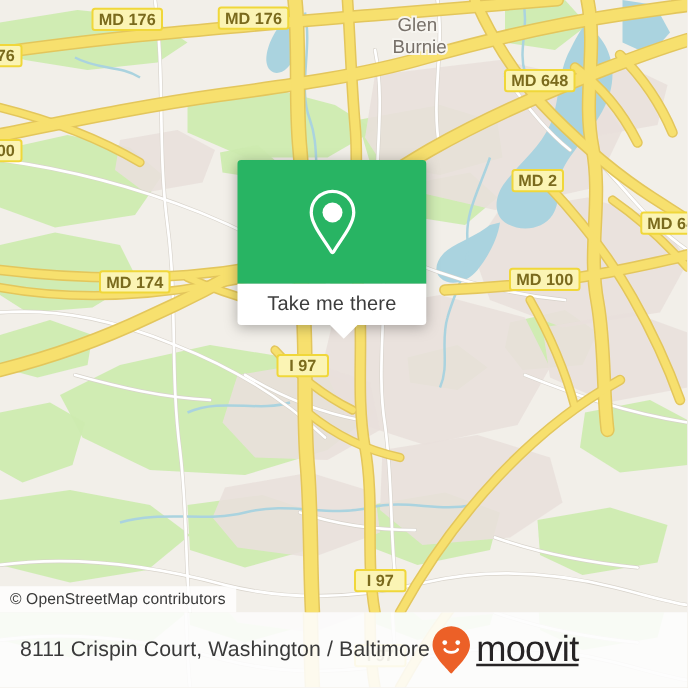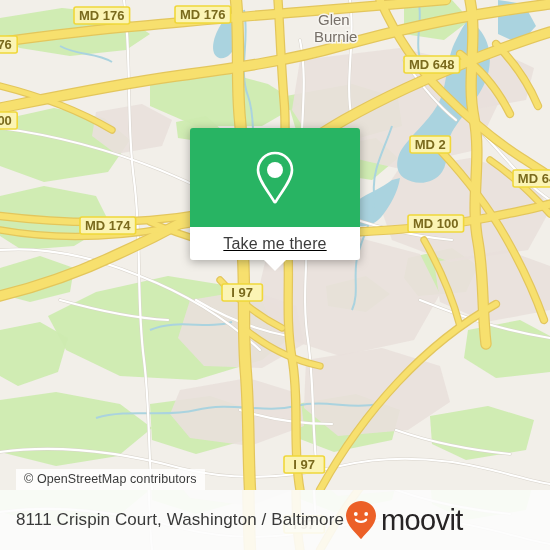--- a/index.html
+++ b/index.html
@@ -9,32 +9,31 @@
     background:#f2efe9;
   }
   #app{position:relative;width:550px;height:550px;overflow:hidden;background:#fff;}
 
   
   .map{position:absolute;left:0;top:0;width:550px;height:490px;overflow:hidden;background:#f2efe9;}
   .map svg{display:block;position:absolute;left:0;top:0;}
 
   
   .attrib{
-    position:absolute;left:16px;bottom:0;
+    position:absolute;left:0;bottom:0;
     background:rgba(255,255,255,0.82);
     padding:3px 8px 4px 8px;
     font-size:12.5px;color:#3a3a3a;letter-spacing:.1px;
     line-height:14px;
   }
 
   
   .popup{
-    position:absolute;left:190px;top:128px;width:170px;
+    position:absolute;left:190px;top:128px;width:151px;
     filter:drop-shadow(0 2px 5px rgba(0,0,0,.30));
-    text-decoration:underline;
   }
   .popup-head{
     height:99px;background:#28b463;
     border-radius:3px 3px 0 0;
     display:flex;align-items:center;justify-content:center;
   }
   .popup-body{
     background:#fff;height:33px;
     display:flex;align-items:center;justify-content:center;
     border-radius:0 0 3px 3px;
@@ -56,21 +55,21 @@
   .footer .wm{position:absolute;left:0;top:-490px;opacity:.10;}
   .footer-inner{
     position:relative;width:100%;height:100%;
     display:flex;align-items:center;justify-content:flex-start;
     padding:0 14px 0 16px;box-sizing:border-box;
   }
   .addr{font-size:17px;color:#3a3a3a;letter-spacing:.1px;white-space:nowrap;}
   .brand{display:flex;align-items:center;gap:3px;}
   .brand-word{
     font-size:29px;color:#272425;letter-spacing:-.6px;
-    font-weight:400;line-height:29px;
+    font-weight:400;line-height:29px;text-decoration:underline;
   }
 </style>
 </head>
 <body>
 
 <div id="app">
 
   <div class="map">
     <svg id="map-svg" width="550" height="490" viewBox="0 0 550 490">
         <rect x="0" y="0" width="550" height="490" fill="#f2efe9"></rect>

